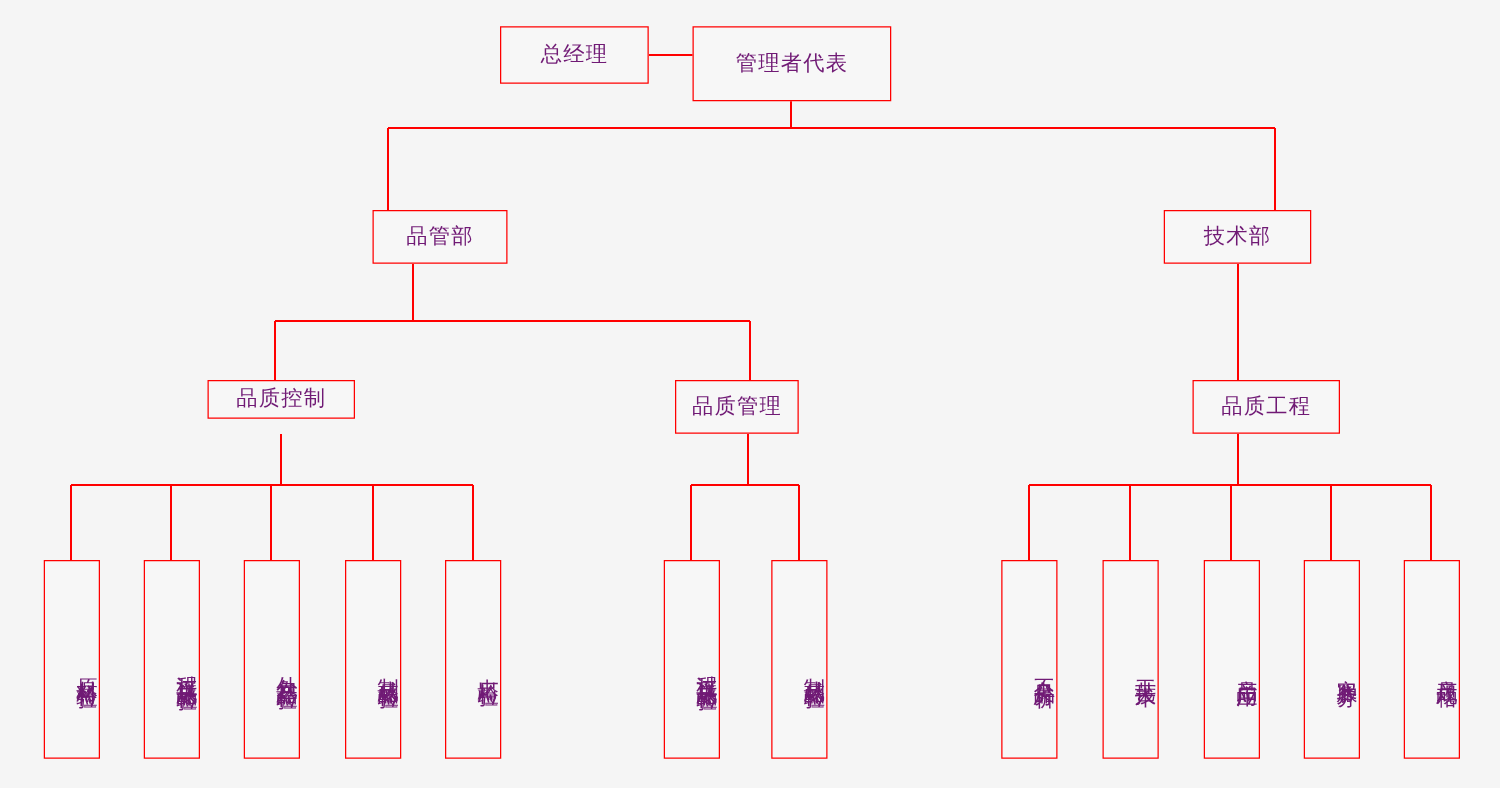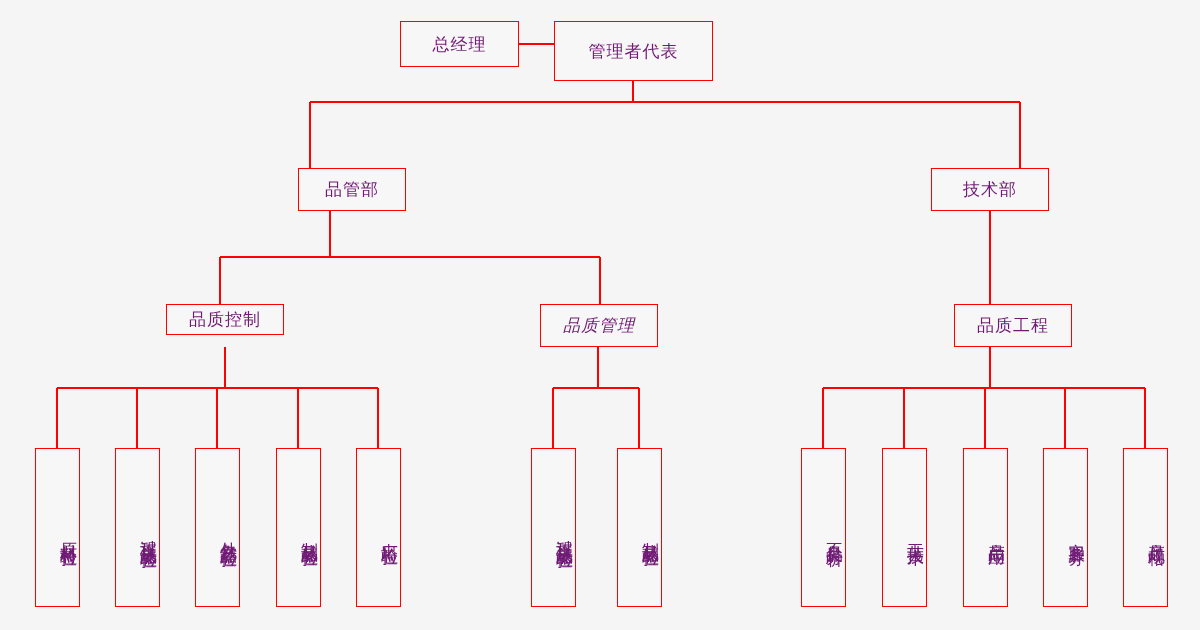--- a/index.html
+++ b/index.html
@@ -117,21 +117,21 @@
   </div>
 
   <div class="node horizontal" style="left:931px; top:168px; width:118px; height:43px;justify-content:center;">
     <span class="node-label">技术部</span>
   </div>
 
   <div class="node horizontal" style="left:166px; top:304px; width:118px; height:31px;">
     <span class="node-label">品质控制</span>
   </div>
 
-  <div class="node horizontal" style="left:540px; top:304px; width:118px; height:43px;font-style:italic;">
+  <div class="node horizontal" style="left:540px; top:304px; width:99px; height:43px;">
     <span class="node-label">品质管理</span>
   </div>
 
   <div class="node horizontal" style="left:932px; top:304px; width:118px; height:43px;margin-left:22px;">
     <span class="node-label">品质工程</span>
   </div>
 
   <div class="node vertical" style="left:35px; top:448px; width:45px; height:159px;">
     <span class="node-label">原材料检验</span>
   </div>

